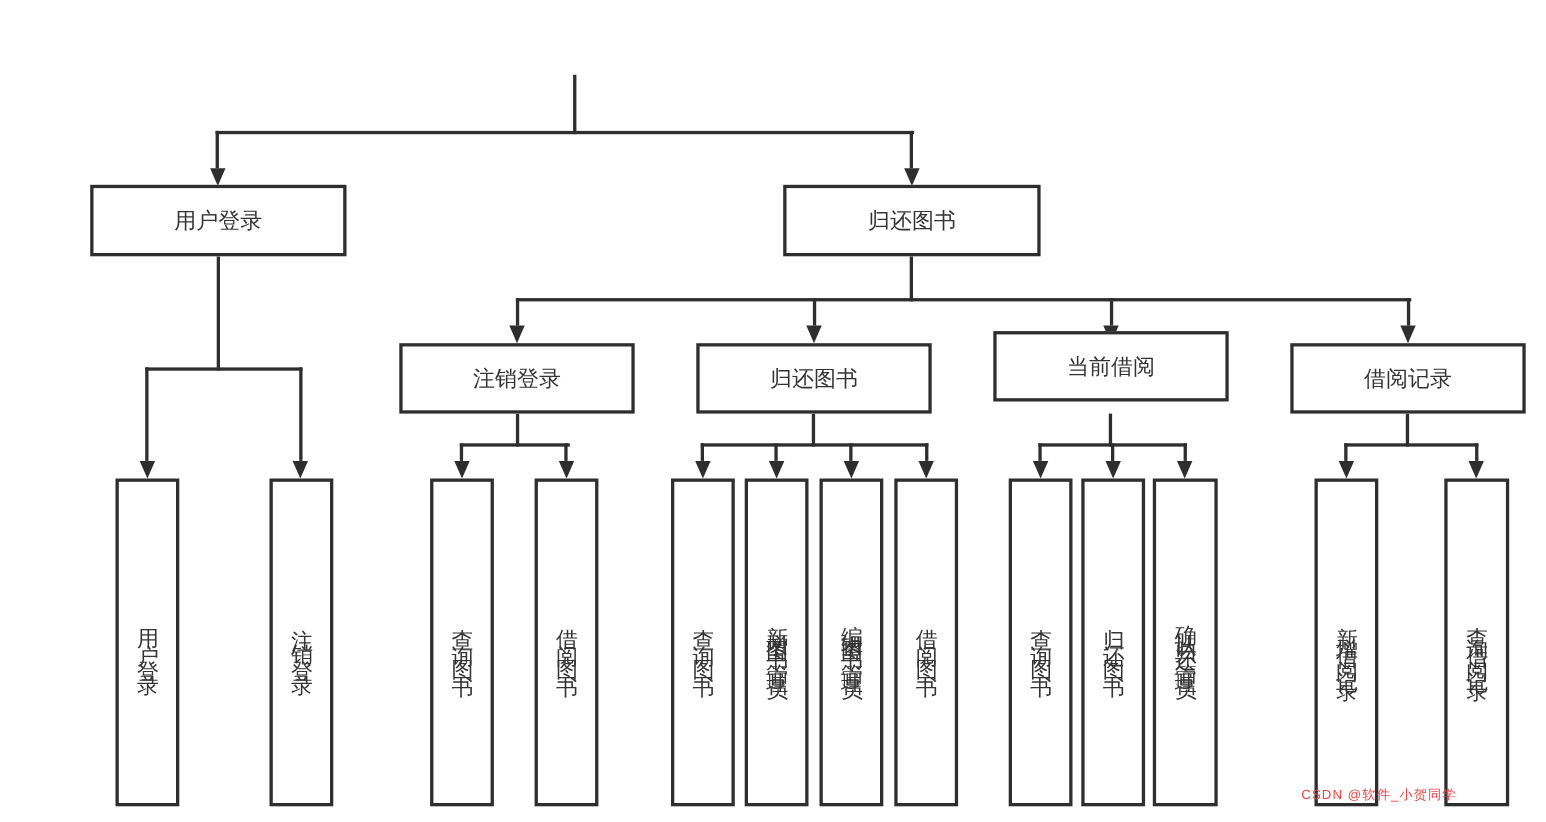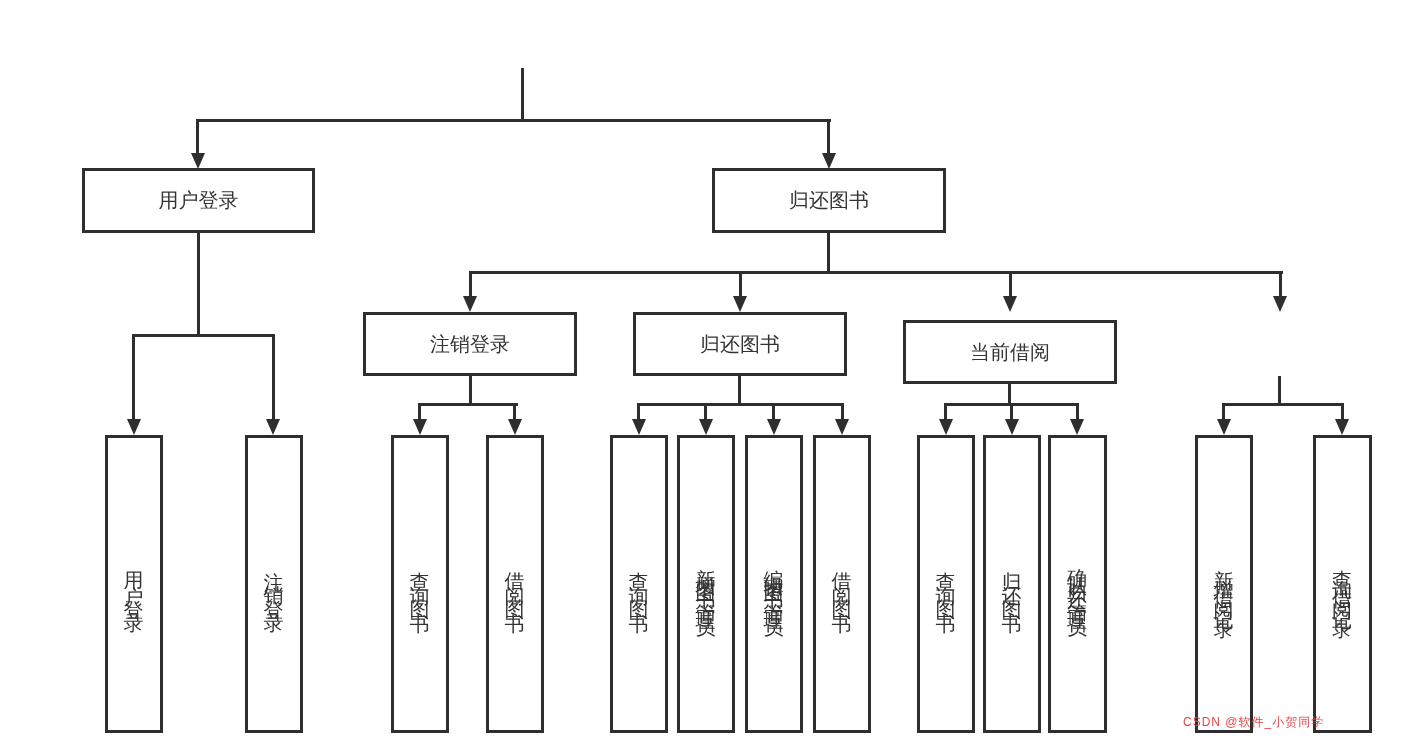--- a/index.html
+++ b/index.html
@@ -40,22 +40,25 @@
   <div class="node hnode" style="left:712px;top:168px;width:234px;height:65px">
     <span>归还图书</span>
   </div>
 
   <div class="node hnode" style="left:363px;top:312px;width:214px;height:64px">
     <span>注销登录</span>
   </div>
   <div class="node hnode" style="left:633px;top:312px;width:214px;height:64px">
     <span>归还图书</span>
   </div>
-  <div class="node hnode" style="left:903px;top:320px;width:214px;height:64px">
+  <div class="node hnode" style="left:903px;top:301px;width:214px;height:64px">
     <span>当前借阅</span>
+  </div>
+  <div class="node hnode" style="left:1173px;top:312px;width:214px;height:64px">
+    <span>借阅记录</span>
   </div>
 
   <div class="node vnode" style="left:105px;top:435px;width:58px;height:298px">
     <span class="vtext" style="letter-spacing: 14px;">用户登录</span>
   </div>
   <div class="node vnode" style="left:245px;top:435px;width:58px;height:298px">
     <span class="vtext" style="letter-spacing: 14px;">注销登录</span>
   </div>
 
   <div class="node vnode" style="left:391px;top:435px;width:58px;height:298px">

